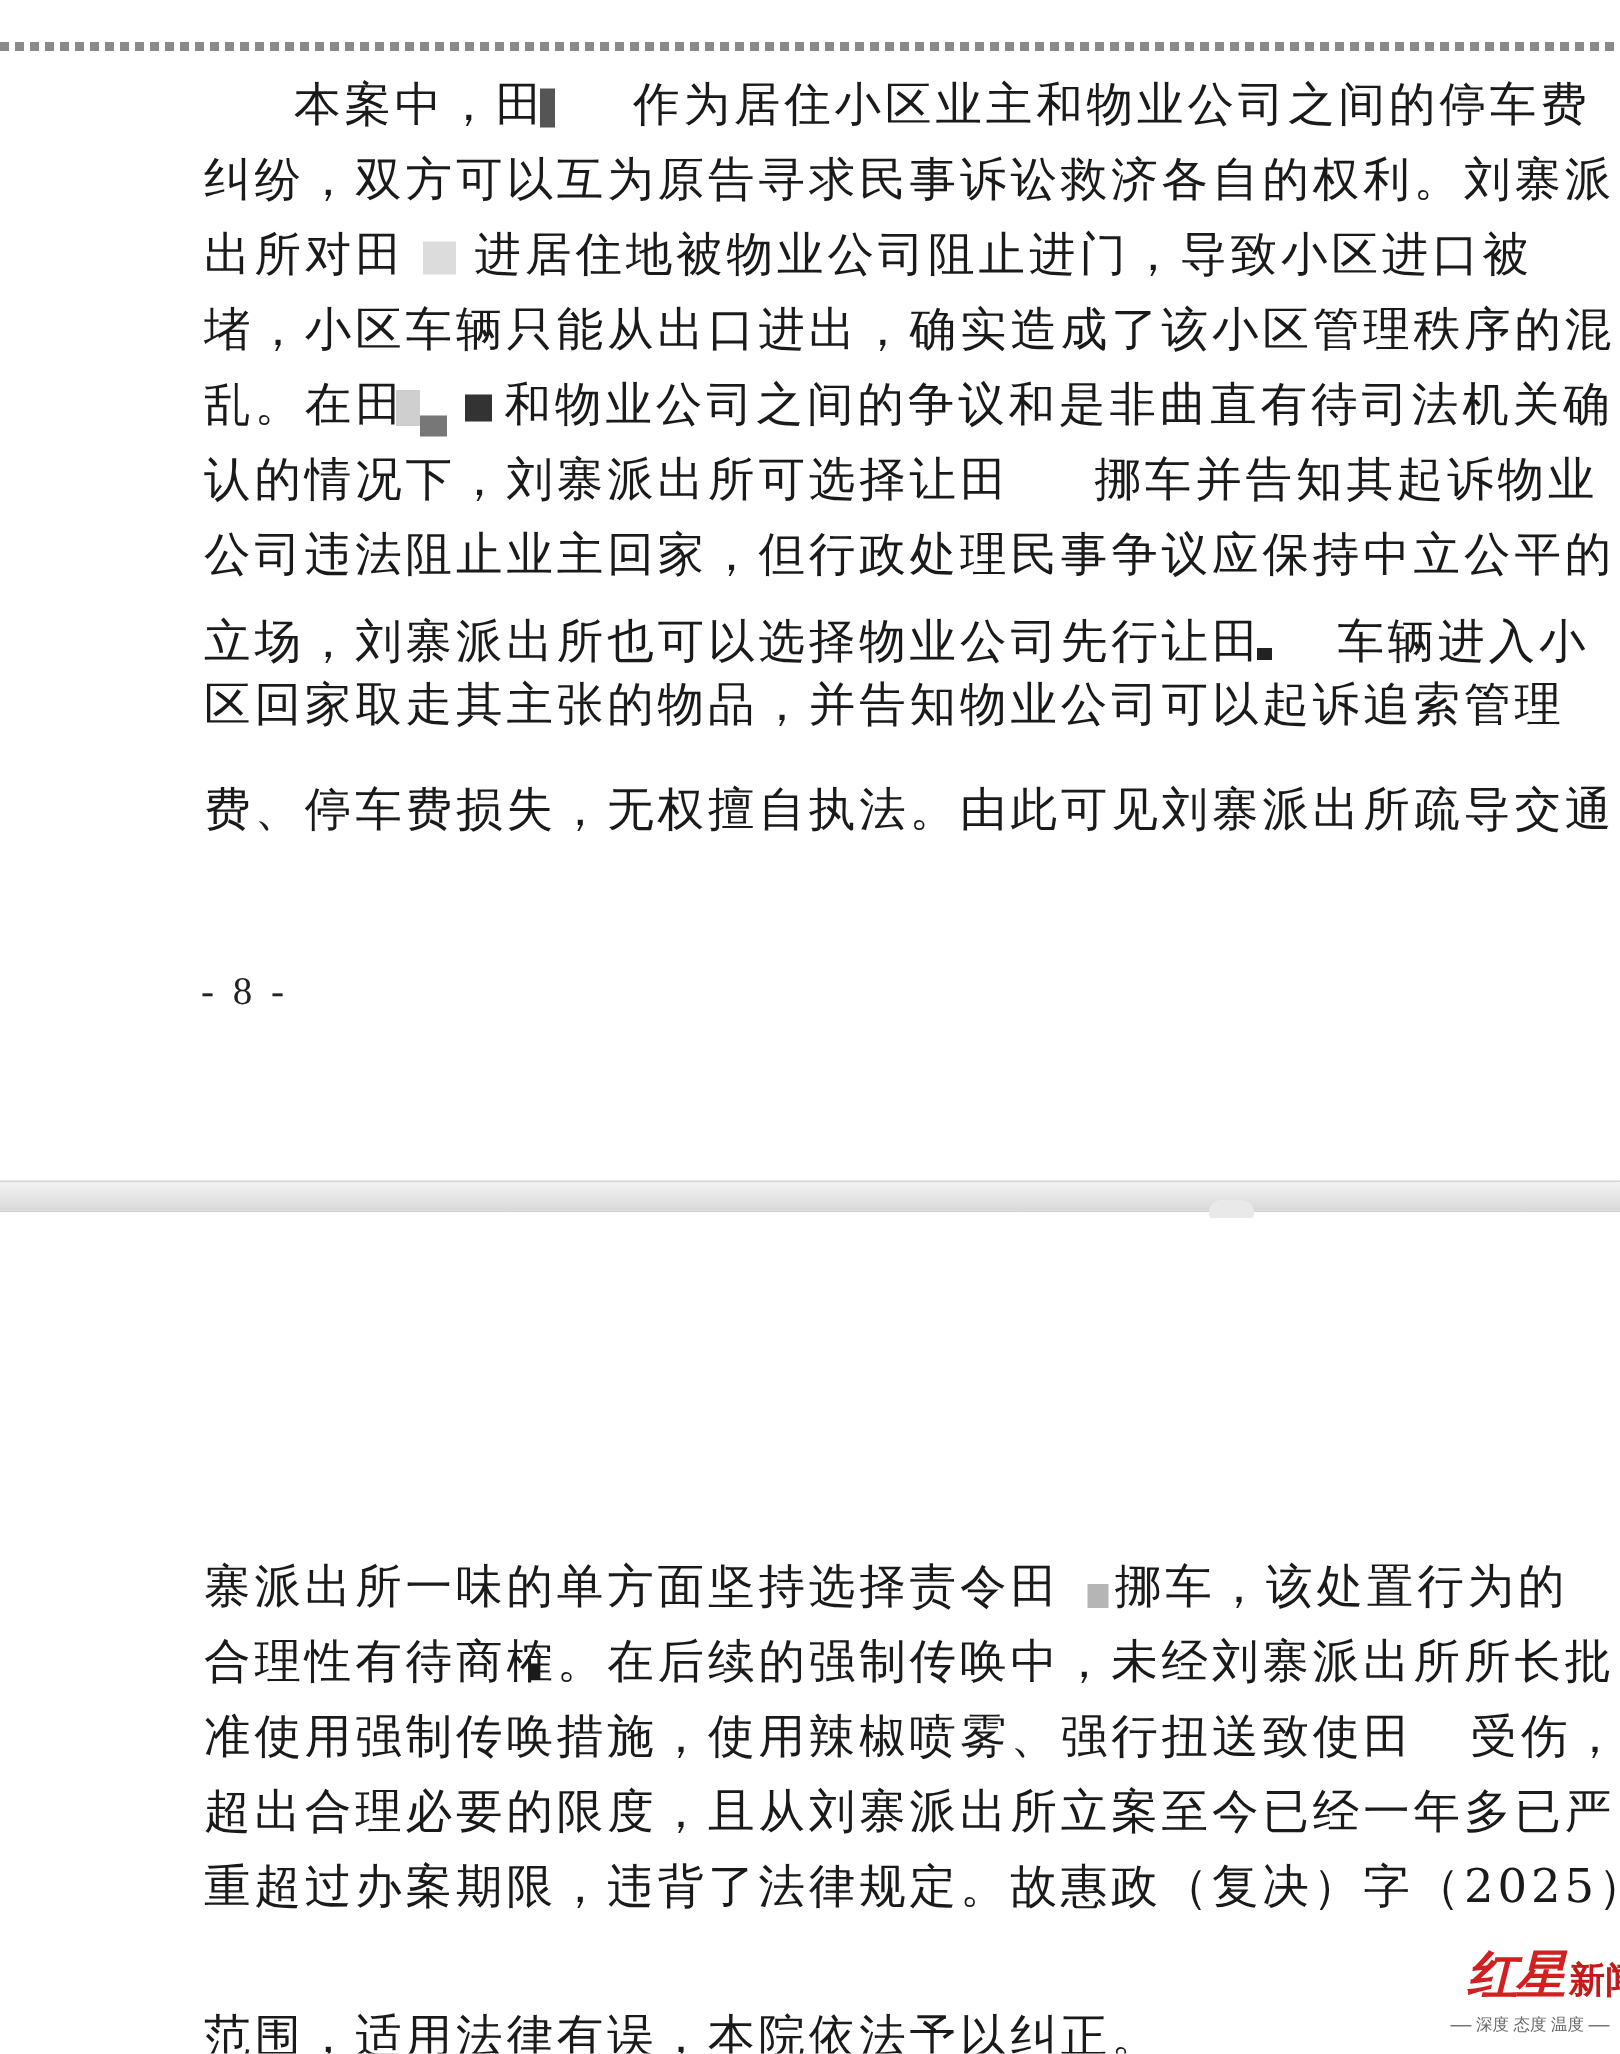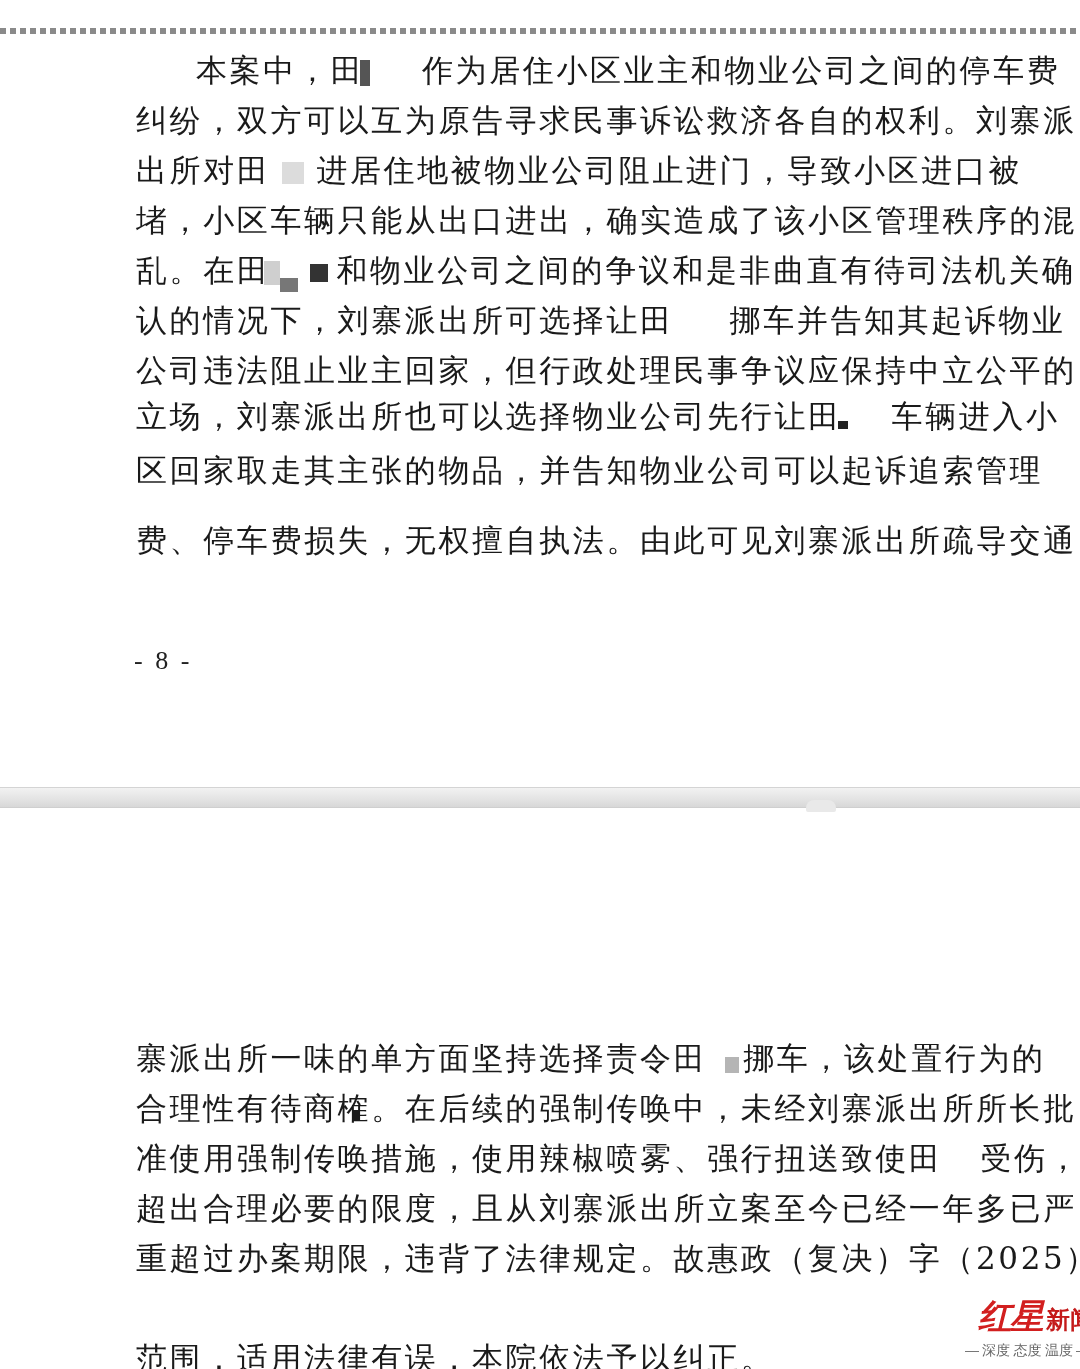--- a/index.html
+++ b/index.html
@@ -120,22 +120,22 @@
       font-family: "DejaVu Serif", serif;
       font-weight: bold;
       font-size: 24px;
       margin-left: 2px;
     }
     .wm-tag {
       position: absolute;
       left: 0;
       top: 48px;
       width: 116px;
-      font-family: Liberation Serif, serif;
-      font-size: 14px;
+      font-family: Liberation Sans, sans-serif;
+      font-size: 11px;
       color: #666;
       text-align: center;
       white-space: nowrap;
     }
     .wm-tag::before, .wm-tag::after {
       content: "";
       display: inline-block;
       width: 14px;
       height: 1px;
       background: #777;
@@ -165,21 +165,21 @@
   </div>
   <div class="line" style="top:222px;">
     <span>乱。在田</span><span class="redact" style="width:16px;height:24px;background:#cfcfcf;margin-left:-6px;"></span><span class="redact" style="width:18px;height:14px;background:#777;position:relative;top:12px;"></span><span class="gap" style="width:12px;"></span><span class="redact" style="width:18px;height:18px;background:#333;"></span><span class="gap" style="width:8px;"></span><span>和物业公司之间的争议和是非曲直有待司法机关确</span>
   </div>
   <div class="line" style="top:322px;">
     <span>公司违法阻止业主回家，但行政处理民事争议应保持中立公平的</span>
   </div>
   <div class="line" style="top:272px;">
     <span>认的情况下，刘寨派出所可选择让田</span><span class="gap" style="width:56px;"></span><span>挪车并告知其起诉物业</span>
   </div>
-  <div class="line" style="top:368px;">
+  <div class="line" style="top:380px;">
     <span>立场，刘寨派出所也可以选择物业公司先行让田</span><span class="redact" style="width:10px;height:8px;background:#222;position:relative;top:6px;margin-left:-4px;"></span><span class="gap" style="width:44px;"></span><span>车辆进入小</span>
   </div>
   <div class="line" style="top:422px;">
     <span>区回家取走其主张的物品，并告知物业公司可以起诉追索管理</span>
   </div>
   <div class="line" style="top:492px;">
     <span>费、停车费损失，无权擅自执法。由此可见刘寨派出所疏导交通</span>
   </div>
 
   <div class="page-number">- 8 -</div>

